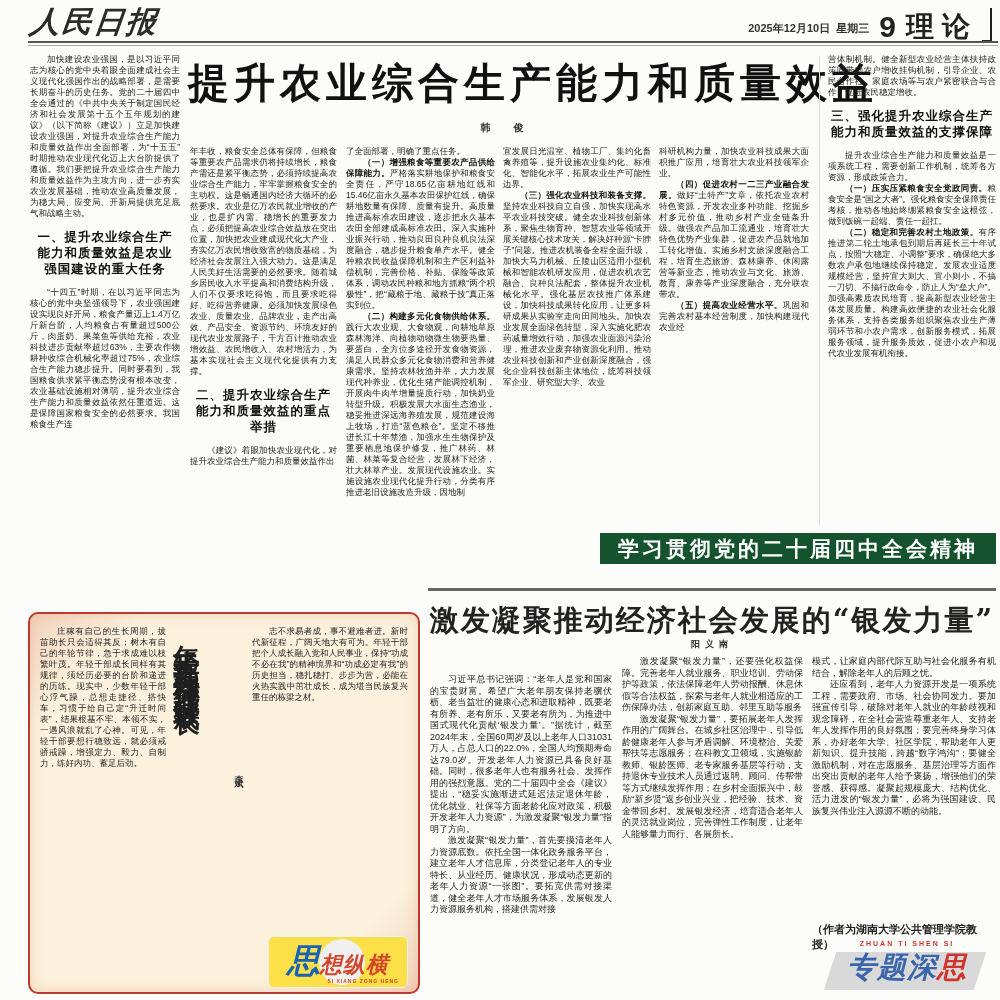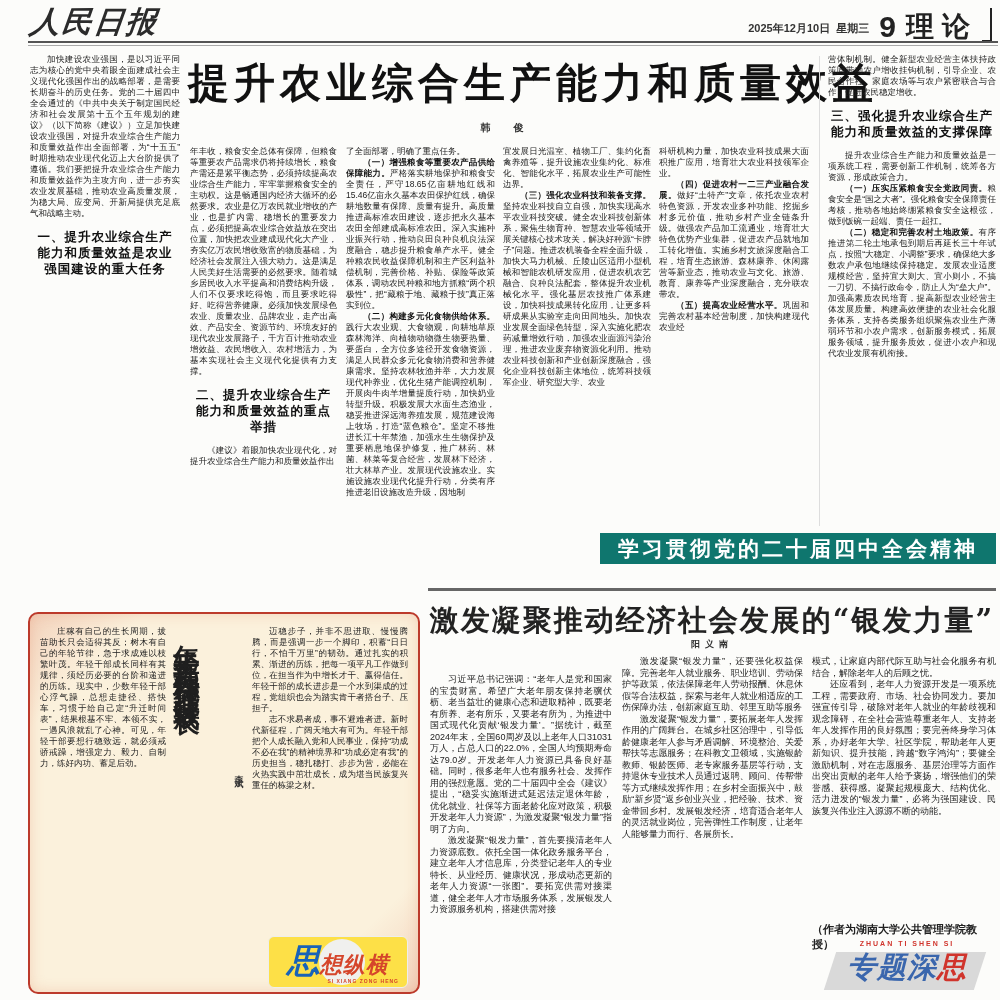--- a/index.html
+++ b/index.html
@@ -29,21 +29,21 @@
 
   .c1 { left:30px;  top:54px;  width:150px; height:553px; }
   .c2 { left:190px; top:146px; width:147px; height:458px; }
   .c3 { left:346px; top:146px; width:149px; height:456px; }
   .c4 { left:503px; top:146px; width:148px; height:380px; }
   .c5 { left:659px; top:146px; width:150px; height:380px; }
   .c6 { left:828px; top:54px;  width:168px; height:474px; }
   .vline { position:absolute; left:819px; top:56px; width:1px; height:470px; background:#ddd; }
 
   
-  .banner { position:absolute; left:600px; top:533px; width:396px; height:31px; background:#0f766e; color:#fff; font-size:21px; font-weight:bold; letter-spacing:3px; text-align:center; line-height:31px; }
+  .banner { position:absolute; left:600px; top:533px; width:396px; height:31px; background:#14532d; color:#fff; font-size:21px; font-weight:bold; letter-spacing:3px; text-align:center; line-height:31px; }
 
   
   .sec2-rule { position:absolute; left:428px; top:588px; width:568px; height:3px; background:#666; }
   .sec2-title { position:absolute; left:428px; top:601px; width:568px; text-align:center; font-size:29px; font-weight:bold; letter-spacing:2px; color:#222; font-family:"DejaVu Serif",serif; white-space:nowrap; }
   .sec2-byline { position:absolute; left:428px; top:638px; width:568px; text-align:center; font-size:9px; font-weight:bold; letter-spacing:5px; color:#333; }
   .s1 { left:430px; top:656px; width:182px; height:339px; font-size:9px; line-height:11.5px;margin-top:18px; }
   .s2 { left:622px; top:656px; width:181px; height:339px; font-size:9px; line-height:11.5px; }
   .s3 { left:812px; top:656px; width:184px; height:260px; font-size:9px; line-height:11.5px; }
   .attribution { position:absolute; left:812px; top:922px; width:184px; text-align:left; font-size:11px; font-weight:bold; color:#222; }
 
@@ -86,20 +86,21 @@
   <div class="rule-a" data-interactable="false"></div>
   <div class="rule-b" data-interactable="false"></div>
 
   <div class="headline-block" data-interactable="false">
     <h1 data-interactable="false">提升农业综合生产能力和质量效益</h1>
     <div class="byline" data-interactable="false">韩 俊</div>
   </div>
   <div class="col c1" data-interactable="false">
       <p data-interactable="false">加快建设农业强国，是以习近平同志为核心的党中央着眼全面建成社会主义现代化强国作出的战略部署，是需要长期奋斗的历史任务。党的二十届四中全会通过的《中共中央关于制定国民经济和社会发展第十五个五年规划的建议》（以下简称《建议》）立足加快建设农业强国，对提升农业综合生产能力和质量效益作出全面部署，为“十五五”时期推动农业现代化迈上大台阶提供了遵循。我们要把提升农业综合生产能力和质量效益作为主攻方向，进一步夯实农业发展基础，推动农业高质量发展，为稳大局、应变局、开新局提供充足底气和战略主动。</p>
       <div class="col-h" data-interactable="false">一、提升农业综合生产能力和质量效益是农业强国建设的重大任务</div>
+      <p data-interactable="false">“十四五”时期，在以习近平同志为核心的党中央坚强领导下，农业强国建设实现良好开局，粮食产量迈上1.4万亿斤新台阶，人均粮食占有量超过500公斤，肉蛋奶、果菜鱼等供给充裕，农业科技进步贡献率超过63%，主要农作物耕种收综合机械化率超过75%，农业综合生产能力稳步提升。同时要看到，我国粮食供求紧平衡态势没有根本改变，农业基础设施相对薄弱，提升农业综合生产能力和质量效益依然任重道远。这是保障国家粮食安全的必然要求。我国粮食生产连</p>
     </div>
   <div class="col c2" data-interactable="false">
       <p data-interactable="false" class="cont">年丰收，粮食安全总体有保障，但粮食等重要农产品需求仍将持续增长，粮食产需还是紧平衡态势，必须持续提高农业综合生产能力，牢牢掌握粮食安全的主动权。这是畅通国内经济大循环的必然要求。农业是亿万农民就业增收的产业，也是扩内需、稳增长的重要发力点，必须把提高农业综合效益放在突出位置，加快把农业建成现代化大产业，夯实亿万农民增收致富的物质基础，为经济社会发展注入强大动力。这是满足人民美好生活需要的必然要求。随着城乡居民收入水平提高和消费结构升级，人们不仅要求吃得饱，而且要求吃得好、吃得营养健康。必须加快发展绿色农业、质量农业、品牌农业，走产出高效、产品安全、资源节约、环境友好的现代农业发展路子，千方百计推动农业增效益、农民增收入、农村增活力，为基本实现社会主义现代化提供有力支撑。</p>
       <div class="col-h" data-interactable="false">二、提升农业综合生产能力和质量效益的重点举措</div>
       <p data-interactable="false">《建议》着眼加快农业现代化，对提升农业综合生产能力和质量效益作出</p>
     </div>
   <div class="col c3" data-interactable="false">
       <p data-interactable="false" class="cont">了全面部署，明确了重点任务。</p>
       <p data-interactable="false"><b>（一）增强粮食等重要农产品供给保障能力。</b>严格落实耕地保护和粮食安全责任，严守18.65亿亩耕地红线和15.46亿亩永久基本农田保护红线，确保耕地数量有保障、质量有提升。高质量推进高标准农田建设，逐步把永久基本农田全部建成高标准农田。深入实施种业振兴行动，推动良田良种良机良法深度融合，稳步提升粮食单产水平。健全种粮农民收益保障机制和主产区利益补偿机制，完善价格、补贴、保险等政策体系，调动农民种粮和地方抓粮“两个积极性”，把“藏粮于地、藏粮于技”真正落实到位。</p>
       <p data-interactable="false"><b>（二）构建多元化食物供给体系。</b>践行大农业观、大食物观，向耕地草原森林海洋、向植物动物微生物要热量、要蛋白，全方位多途径开发食物资源，满足人民群众多元化食物消费和营养健康需求。坚持农林牧渔并举，大力发展现代种养业，优化生猪产能调控机制，开展肉牛肉羊增量提质行动，加快奶业转型升级。积极发展大水面生态渔业，稳妥推进深远海养殖发展，规范建设海上牧场，打造“蓝色粮仓”。坚定不移推进长江十年禁渔，加强水生生物保护及重要栖息地保护修复，推广林药、林菌、林菜等复合经营，发展林下经济，壮大林草产业。发展现代设施农业。实施设施农业现代化提升行动，分类有序推进老旧设施改造升级，因地制</p>
@@ -147,21 +148,20 @@
     <div class="ztss-main" data-interactable="false"><span class="ztss-blue" data-interactable="false">专题深</span><span class="ztss-red" data-interactable="false">思</span></div>
   </div>
 
   <div class="box" data-interactable="false"></div>
   <div class="col bL" data-interactable="false">
       <p data-interactable="false">庄稼有自己的生长周期，拔苗助长只会适得其反；树木有自己的年轮节律，急于求成难以枝繁叶茂。年轻干部成长同样有其规律，须经历必要的台阶和递进的历练。现实中，少数年轻干部心浮气躁，总想走捷径、搭快车，习惯于给自己定“升迁时间表”，结果根基不牢、本领不实，一遇风浪就乱了心神。可见，年轻干部要想行稳致远，就必须戒骄戒躁，增强定力、毅力、自制力，练好内功、蓄足后劲。</p>
     </div>
   <div class="vtitle" data-interactable="false">年轻干部稳扎稳打才能持续成长</div>
   <div class="vauthor" data-interactable="false">李斌</div>
   <div class="col bR" data-interactable="false">
-      <p data-interactable="false">迈稳步子，并非不思进取、慢慢腾腾，而是强调一步一个脚印，积蓄“日日行，不怕千万里”的韧劲。通过扎实的积累、渐进的历练，把每一项平凡工作做到位，在担当作为中增长才干、赢得信任。年轻干部的成长进步是一个水到渠成的过程，党组织也会为踏实肯干者搭台子、压担子。</p>
       <p data-interactable="false">志不求易者成，事不避难者进。新时代新征程，广阔天地大有可为。年轻干部把个人成长融入党和人民事业，保持“功成不必在我”的精神境界和“功成必定有我”的历史担当，稳扎稳打、步步为营，必能在火热实践中茁壮成长，成为堪当民族复兴重任的栋梁之材。</p>
     </div>
   <div class="sxzh" data-interactable="false">
     <div class="sxzh-circle" data-interactable="false"></div>
     <span class="sxzh-si" data-interactable="false">思</span><span class="sxzh-rest" data-interactable="false">想纵横</span>
     <div class="sxzh-pinyin" data-interactable="false">SI XIANG ZONG HENG</div>
   </div>
 
 </div>
 

